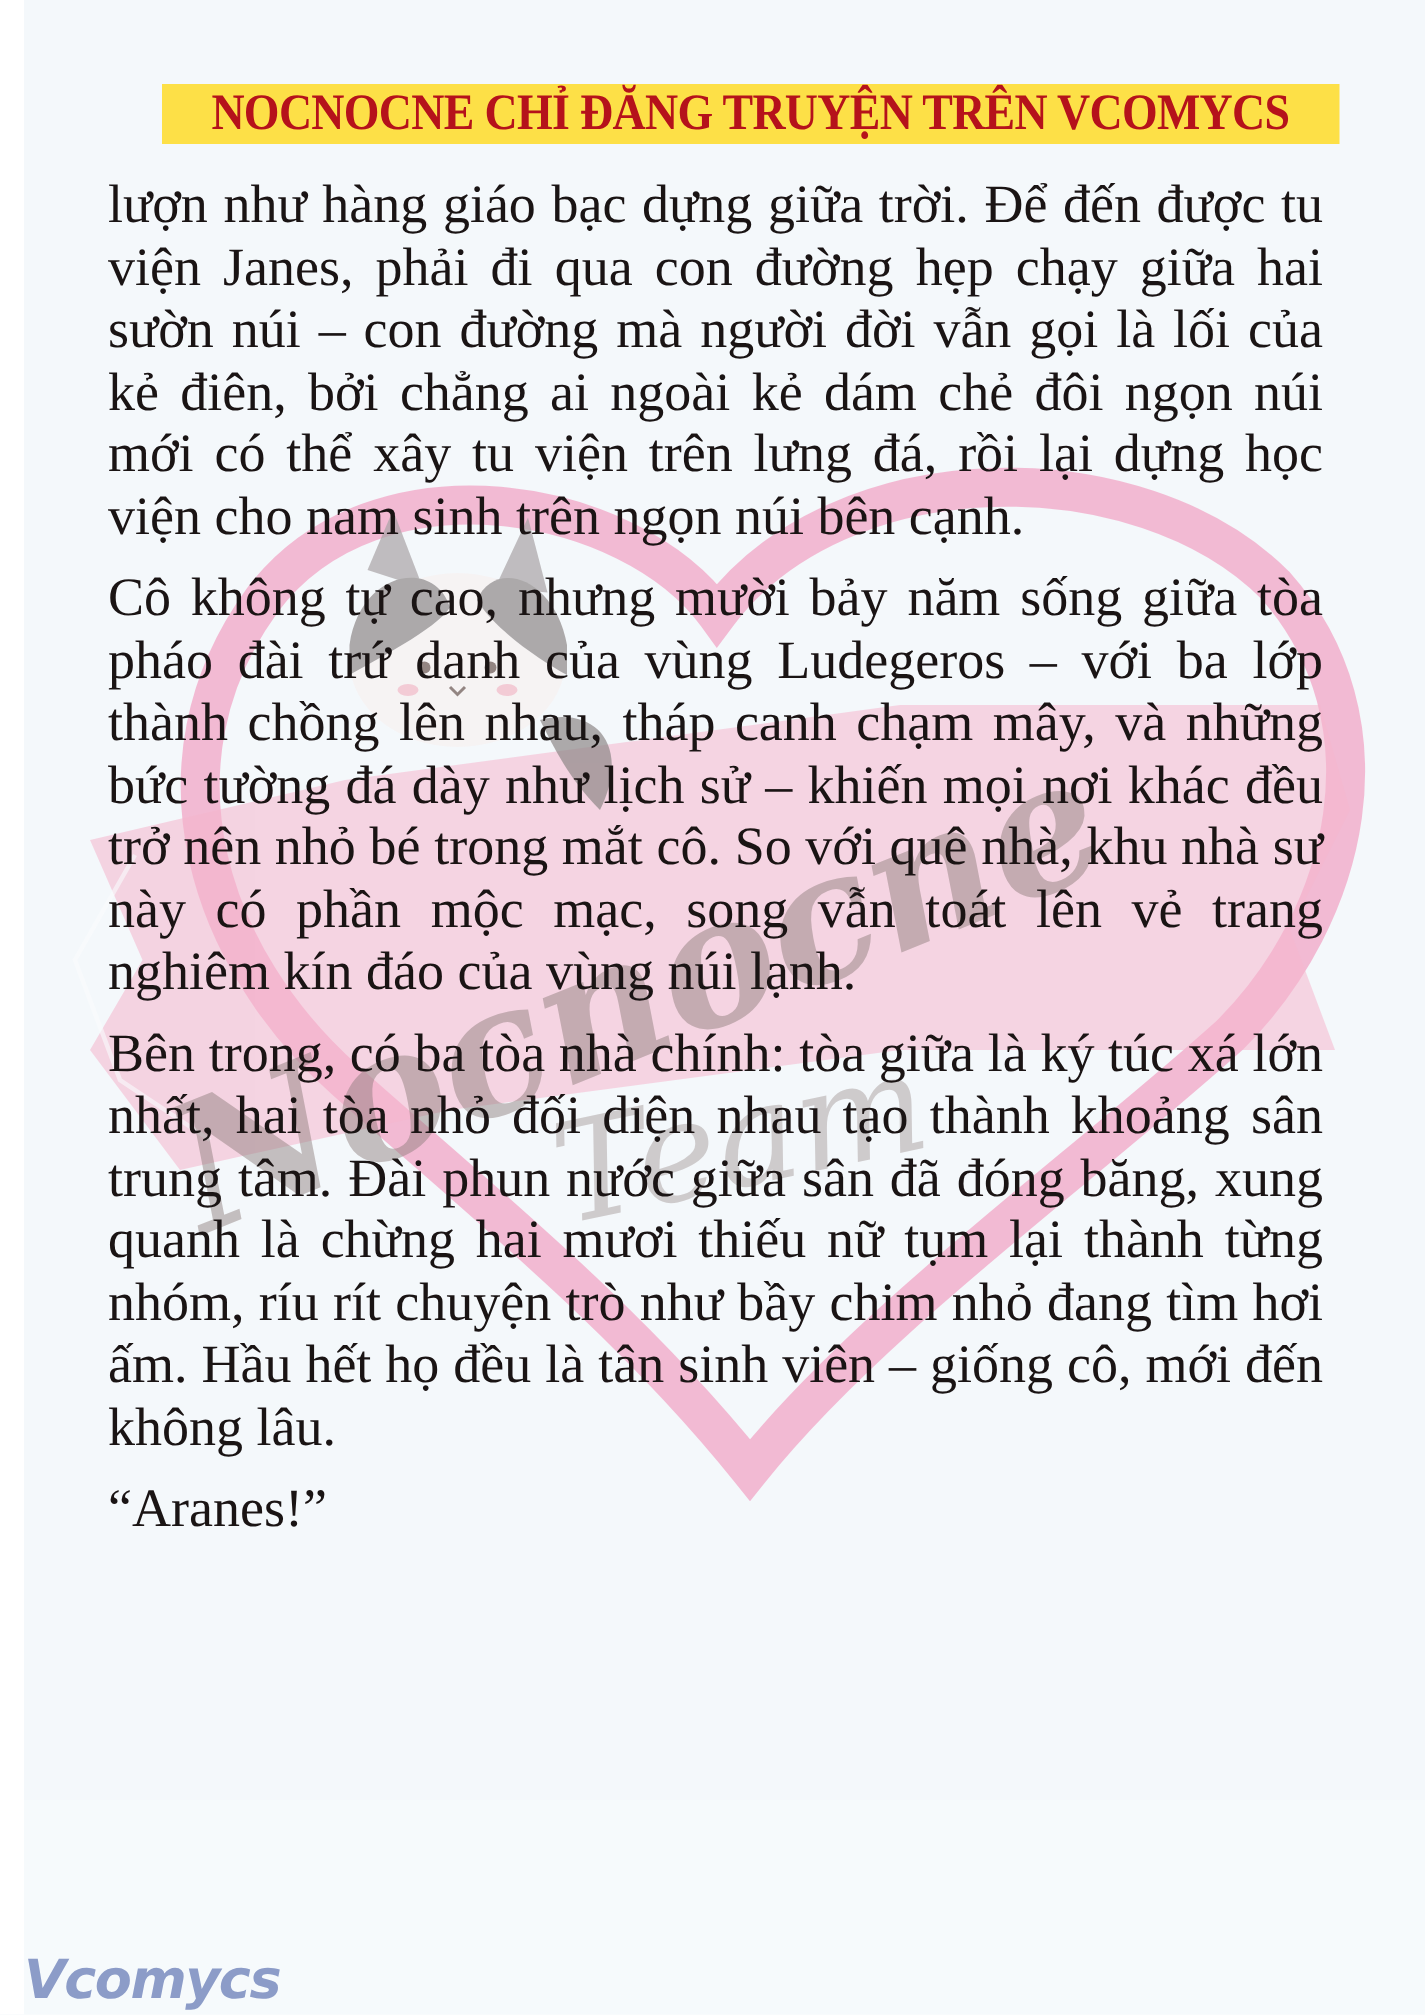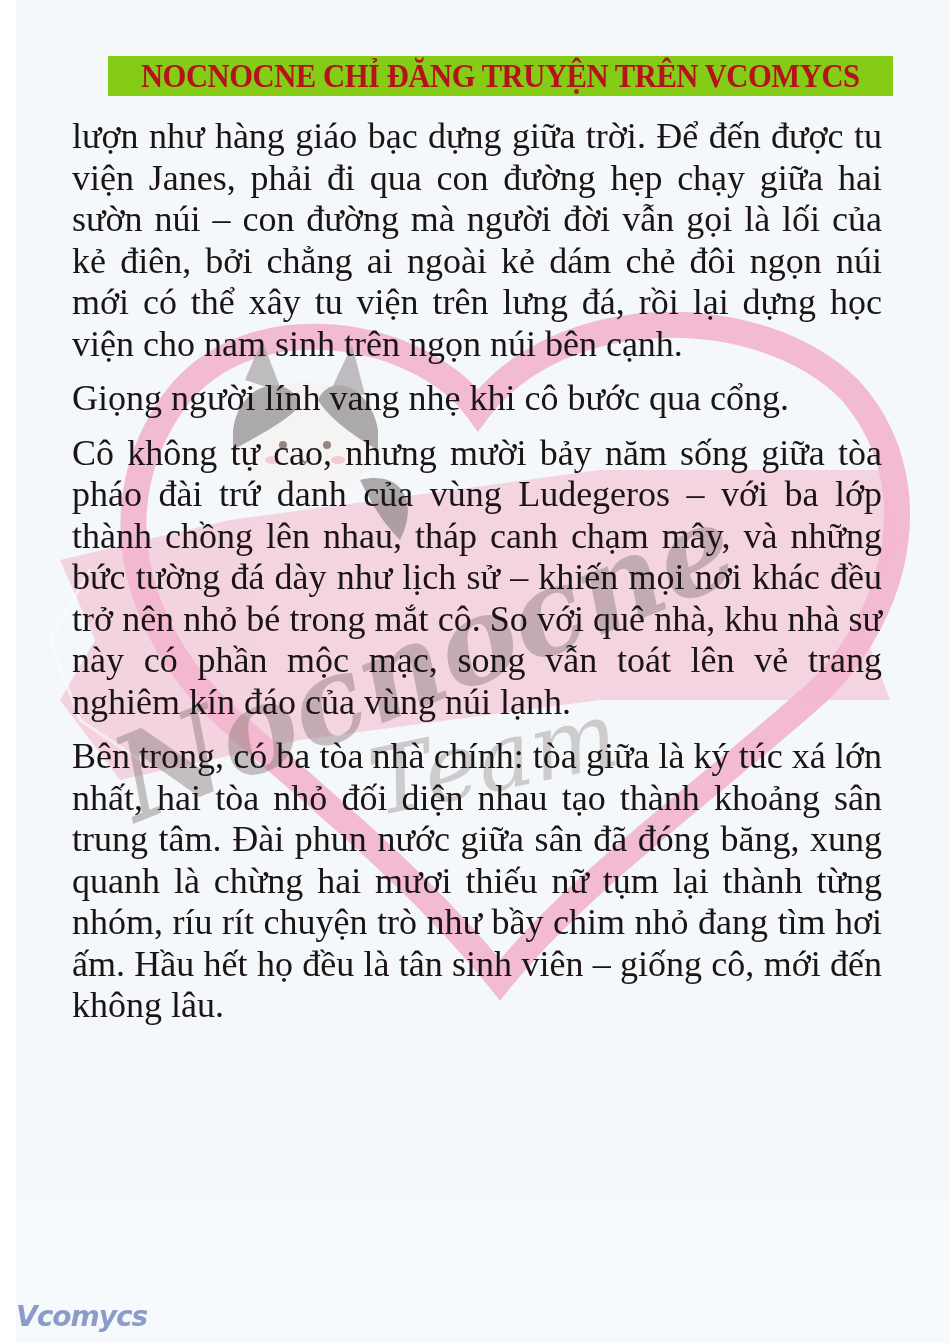--- a/index.html
+++ b/index.html
@@ -25,21 +25,21 @@
   .watermark {
     position: absolute;
     left: 0; top: 0;
     width: 950px; height: 1343px;
     pointer-events: none;
   }
   .banner {
     position: absolute;
     left: 108px; top: 56px;
     width: 785px; height: 40px;
-    background: #84cc16;
+    background: #fde047;
     display: flex; align-items: center; justify-content: center;
   }
   .banner-text {
     color: #b5121b;
     font-family: "Liberation Serif", serif;
     font-weight: bold;
     font-size: 34px;
     letter-spacing: -0.5px;
     transform: scaleX(0.9);
     white-space: nowrap;
@@ -57,21 +57,21 @@
     text-align: justify;
     text-align-last: left;
     margin-bottom: 13px;
   }
   .footer-logo {
     position: absolute;
     left: 16px; top: 1300px;
     font-family: "DejaVu Sans", sans-serif;
     font-style: italic;
     font-weight: bold;
-    font-size: 28px;
+    font-size: 36px;
     color: #8c9cc8;
     letter-spacing: -1px;
   }
   .footer-credit {
     position: absolute;
     right: 14px; top: 1380px;
     font-family: "DejaVu Sans", sans-serif;
     font-size: 18px;
     font-weight: bold;
     color: #4c1d95;
@@ -119,21 +119,21 @@
   <text x="440" y="700" text-anchor="middle" transform="rotate(-22 440 700)" font-family="DejaVu Serif, serif" font-style="italic" font-weight="bold" font-size="118" fill="#8a7a78" opacity="0.45">Nocnocne</text>
   <text x="500" y="790" text-anchor="middle" transform="rotate(-12 500 790)" font-family="DejaVu Serif, serif" font-style="italic" font-size="92" fill="#8a7a78" opacity="0.35">Team</text>
 </svg>
 
 <div class="banner">
   <span class="banner-text">NOCNOCNE CHỈ ĐĂNG TRUYỆN TRÊN VCOMYCS</span>
 </div>
 
 <div class="content">
   <p class="para">lượn như hàng giáo bạc dựng giữa trời. Để đến được tu viện Janes, phải đi qua con đường hẹp chạy giữa hai sườn núi – con đường mà người đời vẫn gọi là lối của kẻ điên, bởi chẳng ai ngoài kẻ dám chẻ đôi ngọn núi mới có thể xây tu viện trên lưng đá, rồi lại dựng học viện cho nam sinh trên ngọn núi bên cạnh.</p>
-  <p class="para">Giọng người lính vang nhẹ khi cô bước qua cổng.</p>
   <p class="para">Cô không tự cao, nhưng mười bảy năm sống giữa tòa pháo đài trứ danh của vùng Ludegeros – với ba lớp thành chồng lên nhau, tháp canh chạm mây, và những bức tường đá dày như lịch sử – khiến mọi nơi khác đều trở nên nhỏ bé trong mắt cô. So với quê nhà, khu nhà sư này có phần mộc mạc, song vẫn toát lên vẻ trang nghiêm kín đáo của vùng núi lạnh.</p>
   <p class="para">Bên trong, có ba tòa nhà chính: tòa giữa là ký túc xá lớn nhất, hai tòa nhỏ đối diện nhau tạo thành khoảng sân trung tâm. Đài phun nước giữa sân đã đóng băng, xung quanh là chừng hai mươi thiếu nữ tụm lại thành từng nhóm, ríu rít chuyện trò như bầy chim nhỏ đang tìm hơi ấm. Hầu hết họ đều là tân sinh viên – giống cô, mới đến không lâu.</p>
+  <p class="para">“Aranes!”</p>
 </div>
 
 <div class="footer-logo">
   <span>Vcomycs</span>
 </div>
 <div class="footer-credit">damconuong</div>
 
 </body></html>

